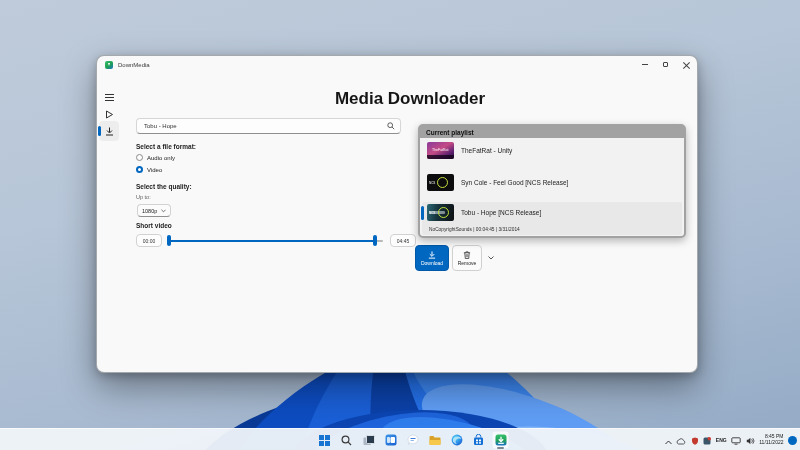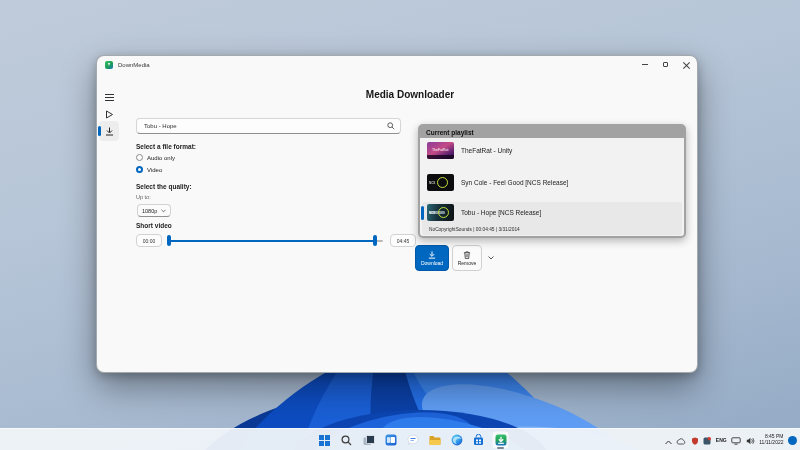--- a/index.html
+++ b/index.html
@@ -32,21 +32,21 @@
 
   
   .sidebar { position:absolute; left:0; top:17px; bottom:0; width:24px; }
   .side-item { position:absolute; left:2px; width:20px; height:20px; border-radius:4px;
     display:flex; align-items:center; justify-content:center; }
   .side-item.active { background:#ededed; }
   .side-accent { position:absolute; left:1px; width:2.5px; height:10px; border-radius:2px; background:#0067C0; }
 
   
   .heading { position:absolute; left:24px; top:33px; width:578px; text-align:center;
-    font-size:10px; font-weight:600; color:#151515; }
+    font-size:17px; font-weight:600; color:#151515; }
   .searchbox { position:absolute; left:39px; top:62px; width:265px; height:16px;
     background:#fdfdfd; border:1px solid #d6d6d6; border-bottom-color:#8f8f8f; border-radius:4px;
     font-size:6px; color:#333; padding:0 16px 0 7px; outline:none; }
   .search-ico { position:absolute; left:290px; top:66px; }
 
   .lbl { position:absolute; left:39px; font-size:6.5px; font-weight:600; color:#1c1c1c; }
   .hint { position:absolute; left:39px; font-size:5.5px; color:#5f5f5f; }
 
   .radio-row { position:absolute; left:39px; display:flex; align-items:center; gap:4px; }
   .radio { width:7px; height:7px; border-radius:50%; background:#fdfdfd; border:1px solid #8a8a8a; }

